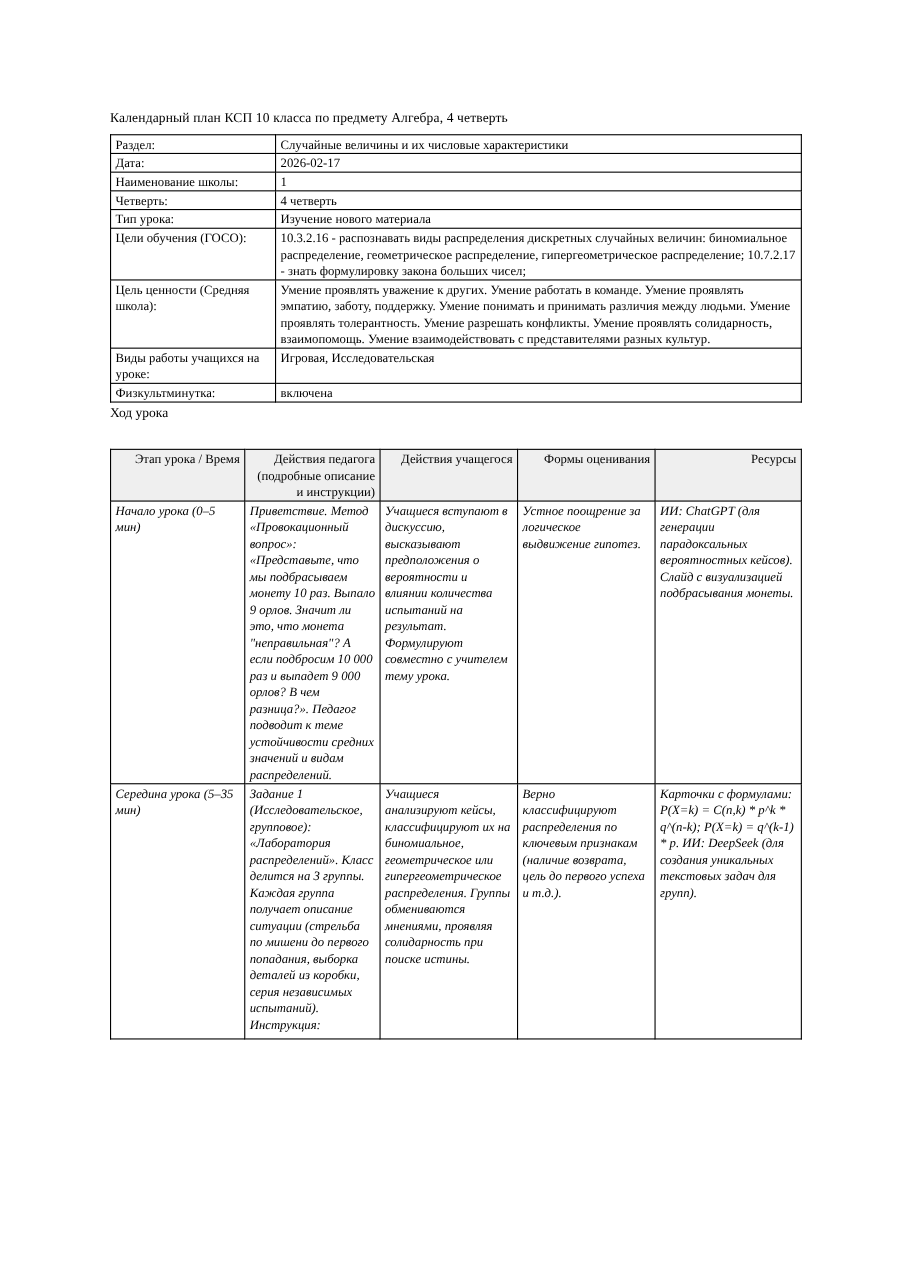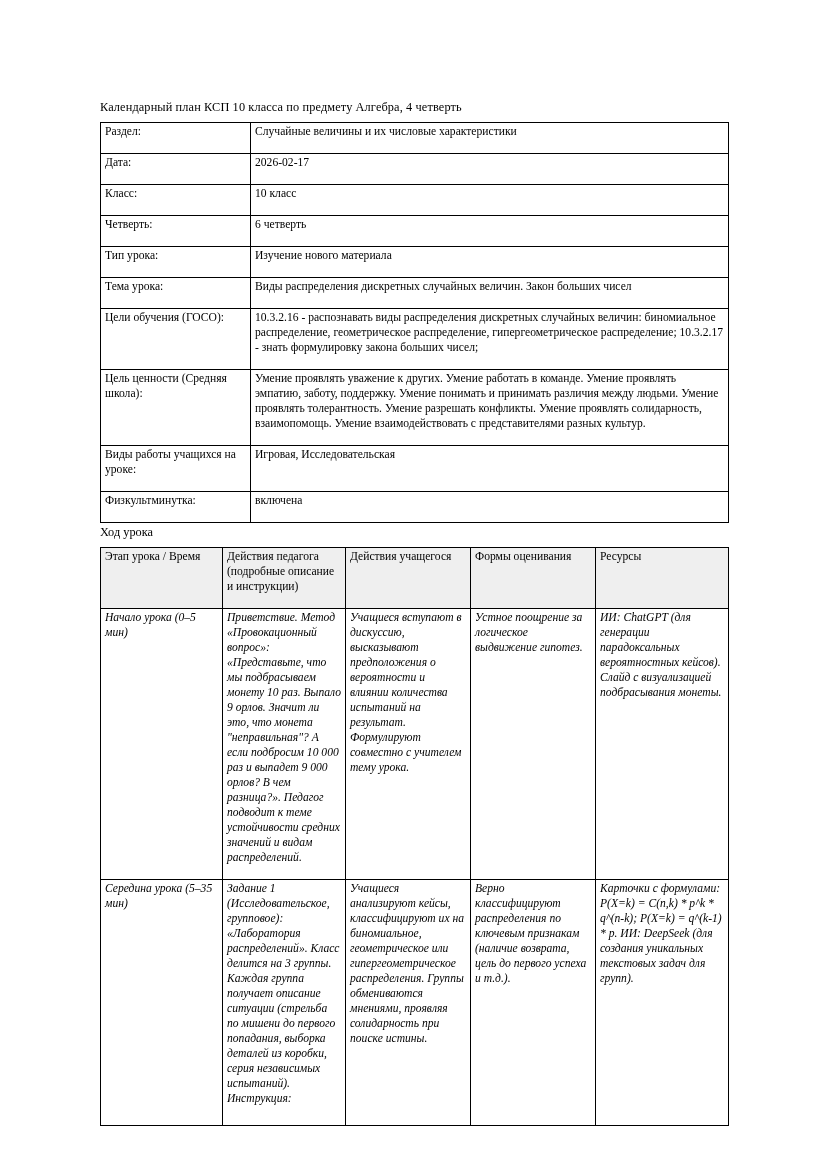--- a/index.html
+++ b/index.html
@@ -32,52 +32,53 @@
   .doc-title {
     font-size: 12.3px;
     line-height: 15px;
     margin: 0 0 7px 0;
     white-space: nowrap;
     letter-spacing: 0.01em;
   }
   .section-label {
     font-size: 12.3px;
     line-height: 15px;
-    margin: 2px 0 7px 0;
+    margin: 2px 0 25px 0;
   }
   table.doc-table {
     border-collapse: collapse;
     width: 628px;
     table-layout: fixed;
     font-size: 11.6px;
     line-height: 15.0px;
   }
   table.doc-table td,
   table.doc-table th {
     border: 1px solid #000000;
-    padding: 1px 4px 14px 4px;
+    padding: 1px 4px 0 4px;
     vertical-align: top;
     text-align: left;
     font-weight: normal;
     word-wrap: break-word;
     overflow-wrap: break-word;
   }
   
   table.info-table col.c-label { width: 150px; }
   table.info-table col.c-value { width: 478px; }
 
   
   table.flow-table col.f1 { width: 122px; }
   table.flow-table col.f2 { width: 123px; }
   table.flow-table col.f3 { width: 125px; }
   table.flow-table col.f4 { width: 125px; }
   table.flow-table col.f5 { width: 133px; }
 
   table.flow-table thead td {
     background: #efefef;
+    text-align: right;
   }
   .flow-body td {
     height: 1px;
     font-style: italic;
   }
   .row-tall-1 td { height: 238px; }
   .row-tall-2 td { height: 230px; }
 </style>
 </head>
 <body>
@@ -95,38 +96,34 @@
       <tbody>
         <tr>
           <td>Раздел:</td>
           <td>Случайные величины и их числовые характеристики</td>
         </tr>
         <tr>
           <td>Дата:</td>
           <td>2026-02-17</td>
         </tr>
         <tr>
-          <td>Класс:</td>
-          <td>10 класс</td>
+          <td>Наименование школы:</td>
+          <td>1</td>
         </tr>
         <tr>
           <td>Четверть:</td>
-          <td>6 четверть</td>
+          <td>4 четверть</td>
         </tr>
         <tr>
           <td>Тип урока:</td>
           <td>Изучение нового материала</td>
         </tr>
         <tr>
-          <td>Тема урока:</td>
-          <td>Виды распределения дискретных случайных величин. Закон больших чисел</td>
-        </tr>
-        <tr>
           <td>Цели обучения (ГОСО):</td>
-          <td>10.3.2.16 - распознавать виды распределения дискретных случайных величин: биномиальное распределение, геометрическое распределение, гипергеометрическое распределение; 10.3.2.17 - знать формулировку закона больших чисел;</td>
+          <td>10.3.2.16 - распознавать виды распределения дискретных случайных величин: биномиальное распределение, геометрическое распределение, гипергеометрическое распределение; 10.7.2.17 - знать формулировку закона больших чисел;</td>
         </tr>
         <tr>
           <td>Цель ценности (Средняя школа):</td>
           <td>Умение проявлять уважение к других. Умение работать в команде. Умение проявлять эмпатию, заботу, поддержку. Умение понимать и принимать различия между людьми. Умение проявлять толерантность. Умение разрешать конфликты. Умение проявлять солидарность, взаимопомощь. Умение взаимодействовать с представителями разных культур.</td>
         </tr>
         <tr>
           <td>Виды работы учащихся на уроке:</td>
           <td>Игровая, Исследовательская</td>
         </tr>
         <tr>

